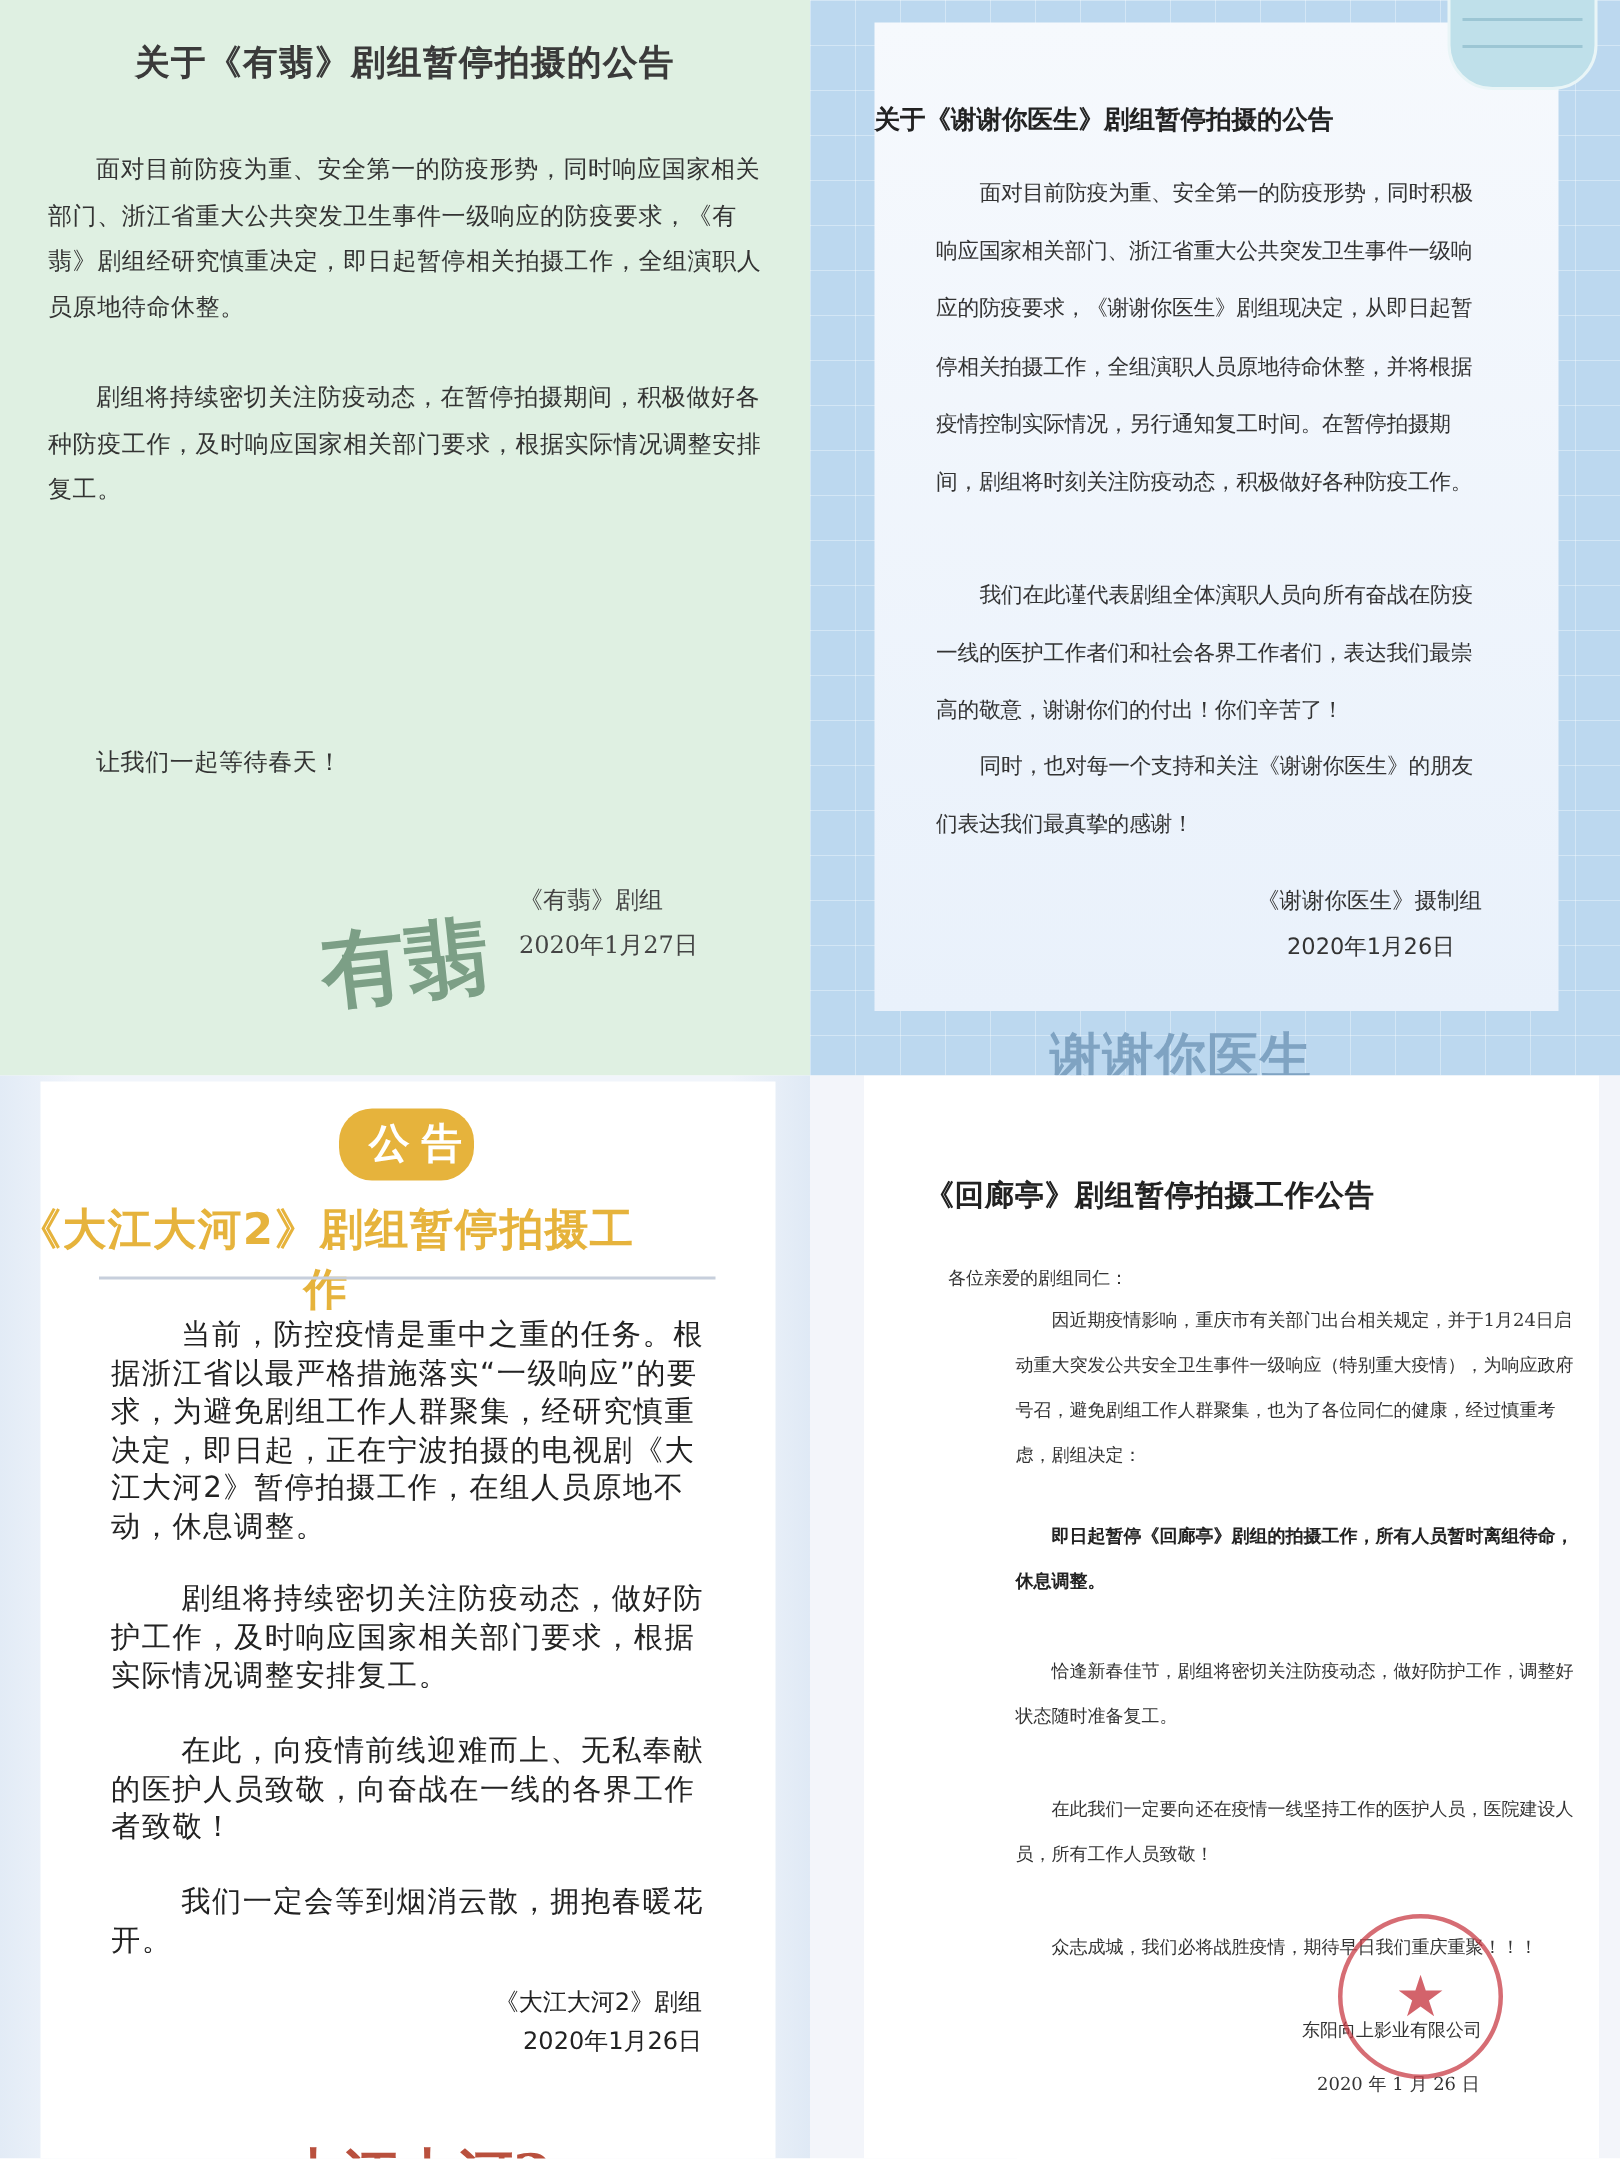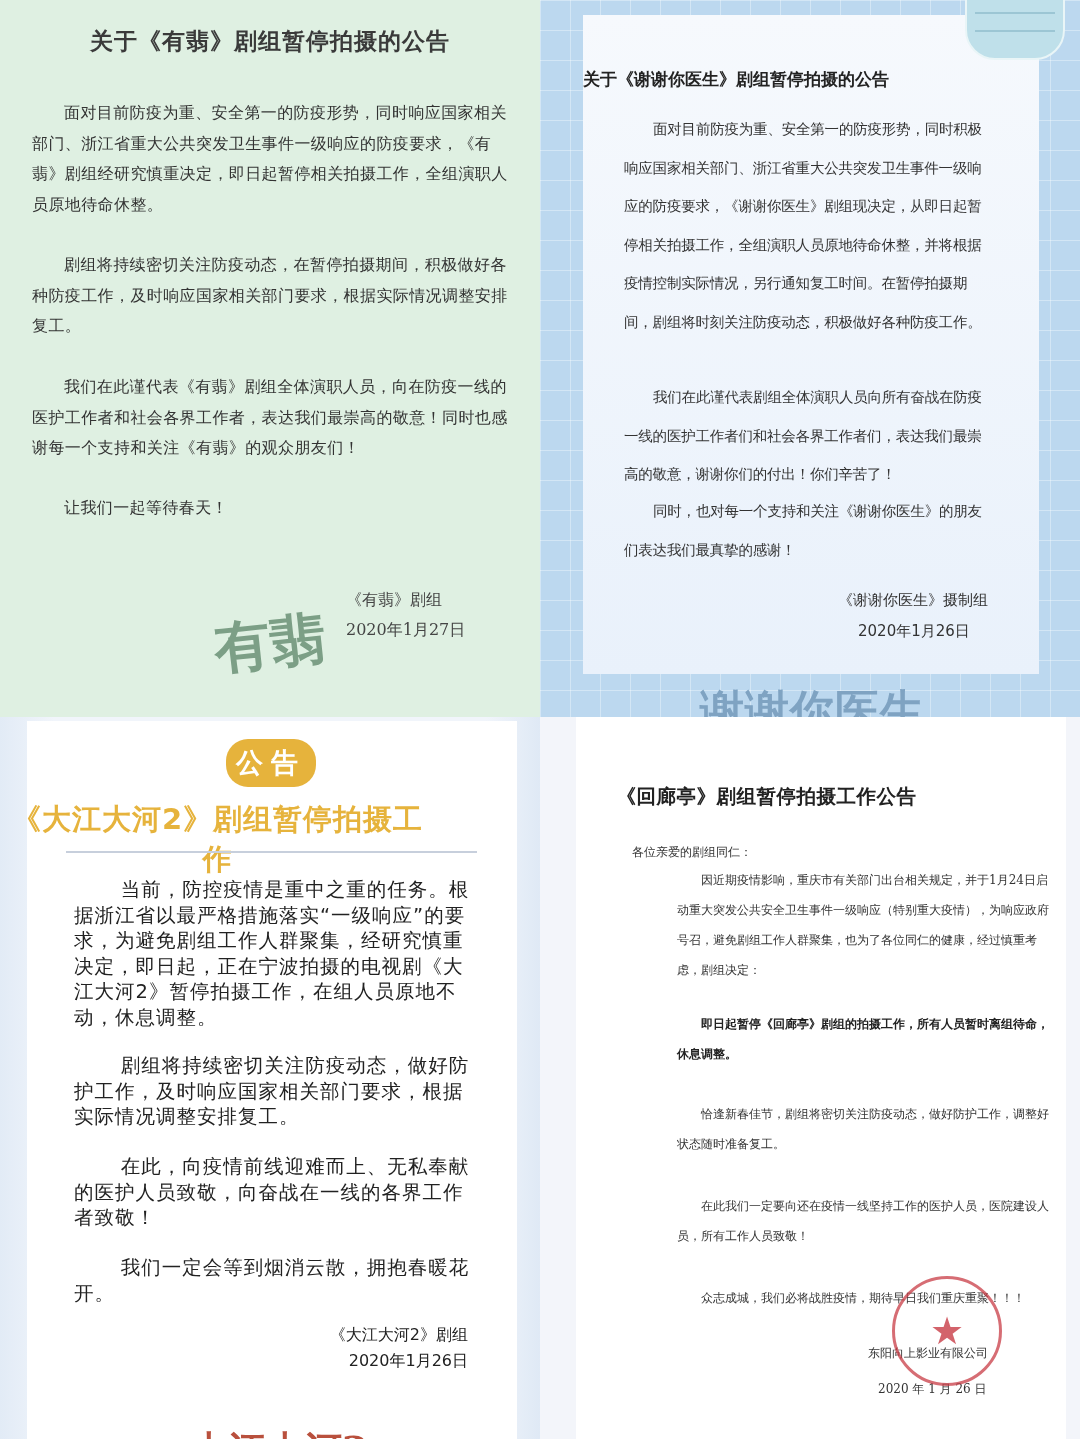--- a/index.html
+++ b/index.html
@@ -28,28 +28,28 @@
     background: linear-gradient(#f6f9fd, #e9f1fb); }
   #p2 .mask { position: absolute; left: 425px; top: -12px; width: 100px; height: 72px;
     background: #bfe0ea; border-radius: 0 0 30px 30px; border: 2px solid #e9f5f7; }
   #p2 .mask .fold { position: absolute; left: 8px; right: 8px; height: 2px; background: #9cc6d4; }
   #p2 .title { position: absolute; left: 43px; width: 420px; top: 68px; text-align: left;
     font-family: "DejaVu Sans", sans-serif; font-size: 17px; font-weight: bold; color: #222; }
   #p2 .para { position: absolute; left: 84px; width: 370px; font-family: "DejaVu Sans", sans-serif;
     font-size: 14.5px; line-height: 38.5px; color: #333; text-indent: 2em; letter-spacing: -0.2px; }
   #p2 .sig { position: absolute; font-family: "DejaVu Sans", sans-serif; font-size: 15px; color: #333; }
   #p2 .brand { position: absolute; left: 160px; top: 682px; font-family: Liberation Sans, sans-serif;
-    font-size: 44px; font-weight: bold; color: #7fa3c2; letter-spacing: 1px; }
+    font-size: 34px; font-weight: bold; color: #7fa3c2; letter-spacing: 1px; }
 
   
   #p3 { left: 0; top: 717px; width: 540px; height: 722px; background: linear-gradient(90deg,#e2ebf6,#f1f5fb 10%,#f1f5fb 90%,#dfe9f5); }
   #p3 .card { position: absolute; left: 27px; top: 4px; width: 490px; height: 720px; background: #ffffff; }
   #p3 .badge { position: absolute; left: 226px; top: 22px; width: 90px; height: 48px; background: #e6b33c;
     color: #ffffff; font-family: "DejaVu Sans", sans-serif; font-size: 27px; font-weight: bold;
-    text-align: center; line-height: 48px; letter-spacing: 8px; border-radius: 22px; }
+    text-align: right; line-height: 48px; letter-spacing: 8px; border-radius: 22px; }
   #p3 .title { position: absolute; left: 0; width: 435px; top: 83px; text-align: center;
     font-family: "DejaVu Sans", sans-serif; font-size: 29px; font-weight: bold; color: #e6b33c; letter-spacing: 1px; }
   #p3 .rule { position: absolute; left: 66px; width: 411px; top: 851px; height: 2px; background: #c7cfdc; }
   #p3 .para { position: absolute; left: 74px; width: 400px; font-family: "DejaVu Sans", sans-serif;
     font-size: 19.5px; line-height: 25.5px; color: #222; text-indent: 2.4em; letter-spacing: 1px; }
   #p3 .sig { position: absolute; right: 72px; font-family: "DejaVu Sans", sans-serif; font-size: 16px; color: #222; text-align: right; }
 
   
   #p4 { left: 540px; top: 717px; width: 540px; height: 722px; background: #f3f5fa; }
   #p4 .card { position: absolute; left: 36px; top: 0; width: 490px; height: 722px; background: #ffffff; }
@@ -61,21 +61,20 @@
   #p4 .bold { font-weight: bold; color: #222; }
   #p4 .sig { position: absolute; font-family: "DejaVu Serif", serif; font-size: 12px; color: #333; }
 </style>
 </head>
 <body>
 
 <section class="panel" id="p1">
   <h1 class="title">关于《有翡》剧组暂停拍摄的公告</h1>
   <p class="para" style="top:98px">面对目前防疫为重、安全第一的防疫形势，同时响应国家相关部门、浙江省重大公共突发卫生事件一级响应的防疫要求，《有翡》剧组经研究慎重决定，即日起暂停相关拍摄工作，全组演职人员原地待命休整。</p>
   <p class="para" style="top:250px">剧组将持续密切关注防疫动态，在暂停拍摄期间，积极做好各种防疫工作，及时响应国家相关部门要求，根据实际情况调整安排复工。</p>
-  <p class="para" style="top:372px">我们在此谨代表《有翡》剧组全体演职人员，向在防疫一线的医护工作者和社会各界工作者，表达我们最崇高的敬意！同时也感谢每一个支持和关注《有翡》的观众朋友们！</p>
   <p class="para" style="top:493px">让我们一起等待春天！</p>
   <div class="sig" style="top:590px;left:346px">《有翡》剧组</div>
   <div class="sig" style="top:620px;left:346px">2020年1月27日</div>
   <div class="logo">有翡</div>
 </section>
 
 <section class="panel" id="p2">
   <div class="card"></div>
   <div class="mask">
     <div class="fold" style="top:22px"></div>

